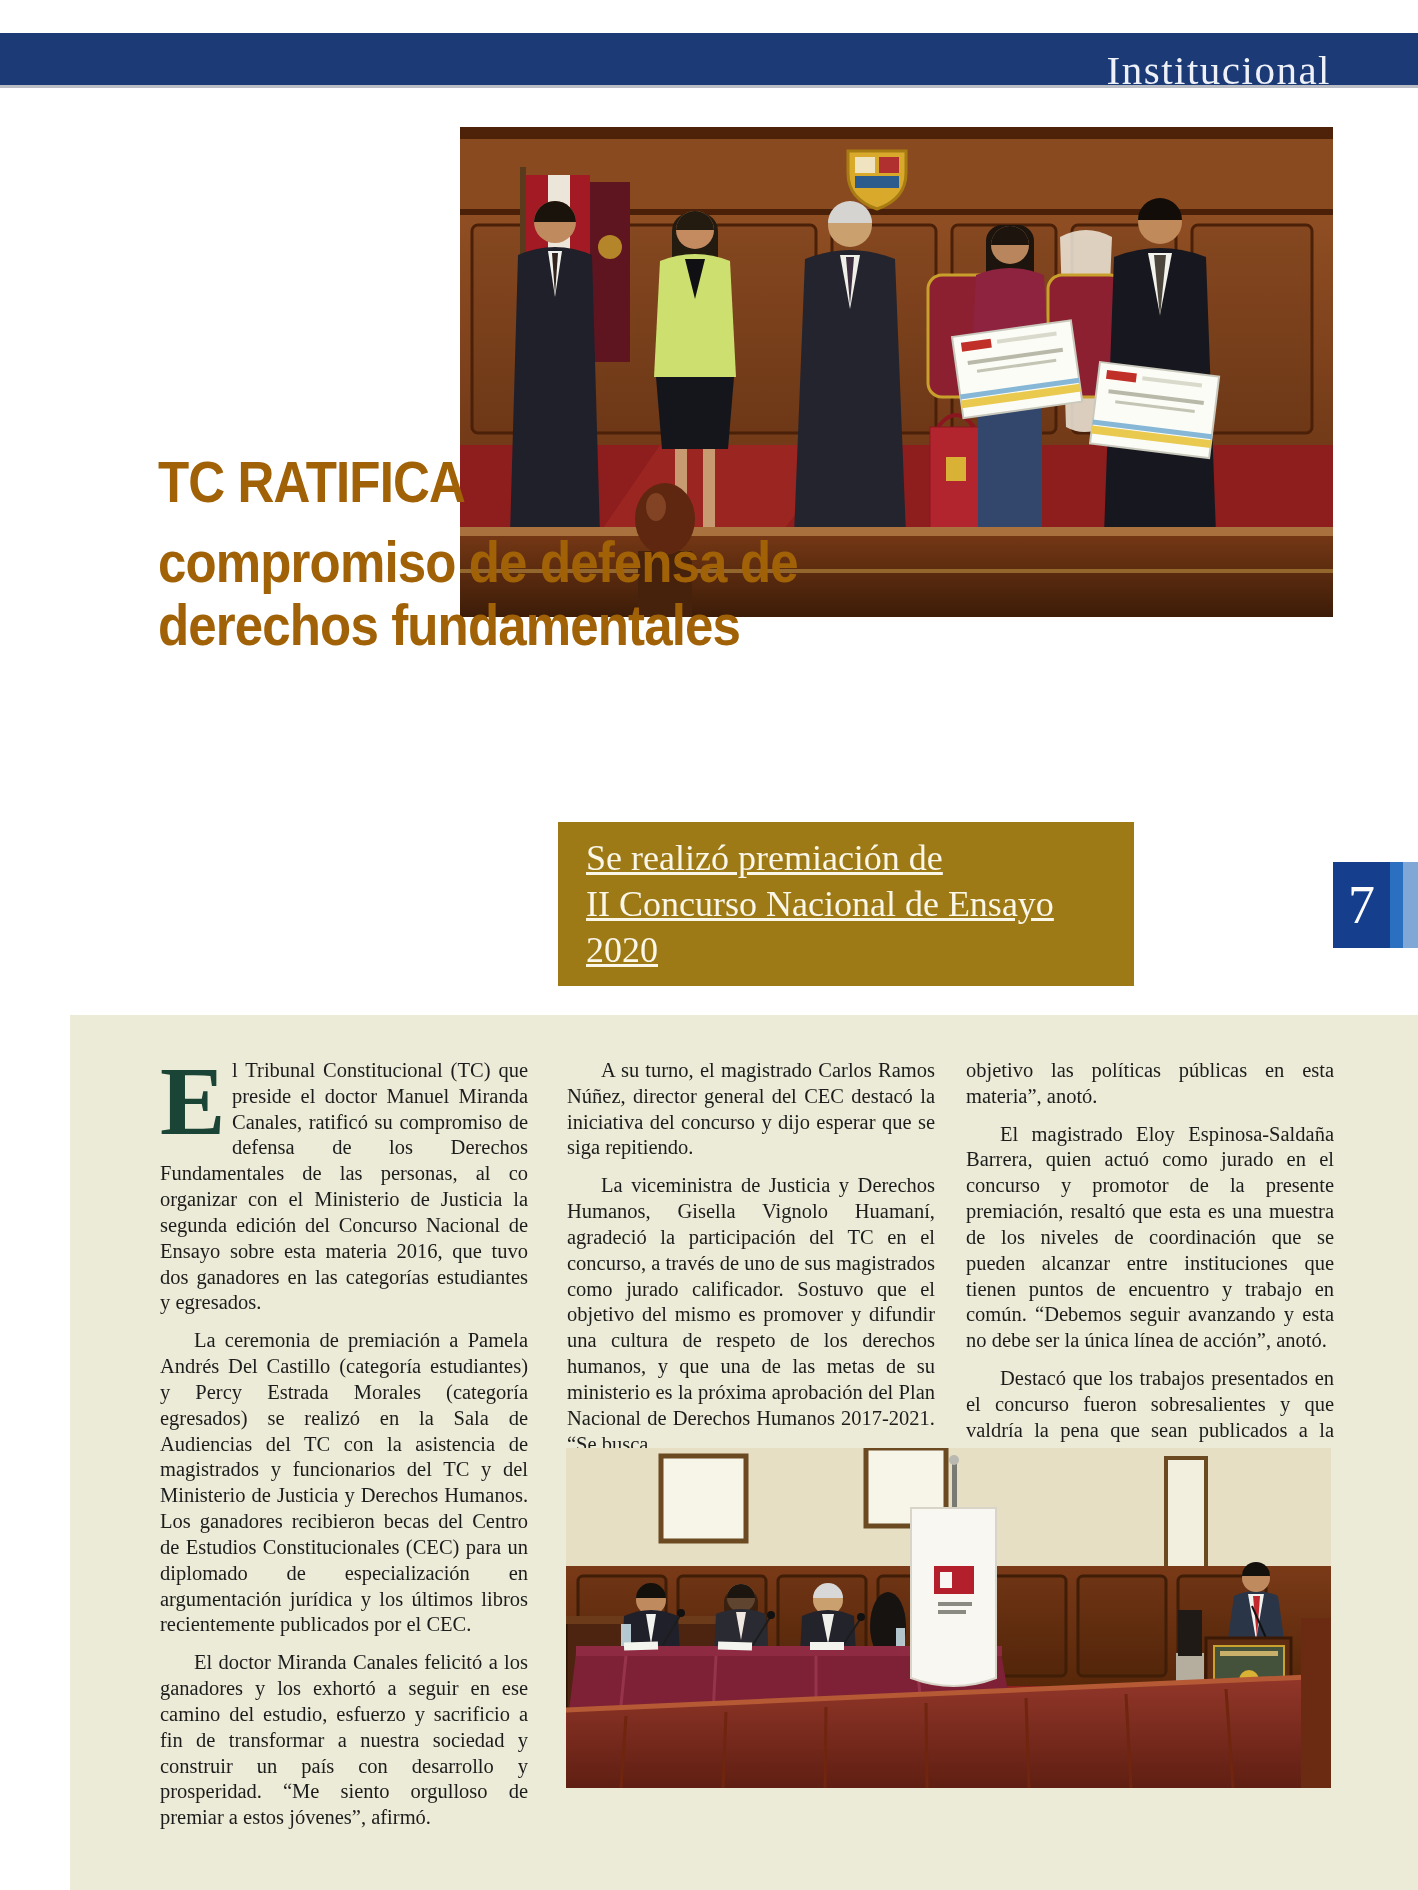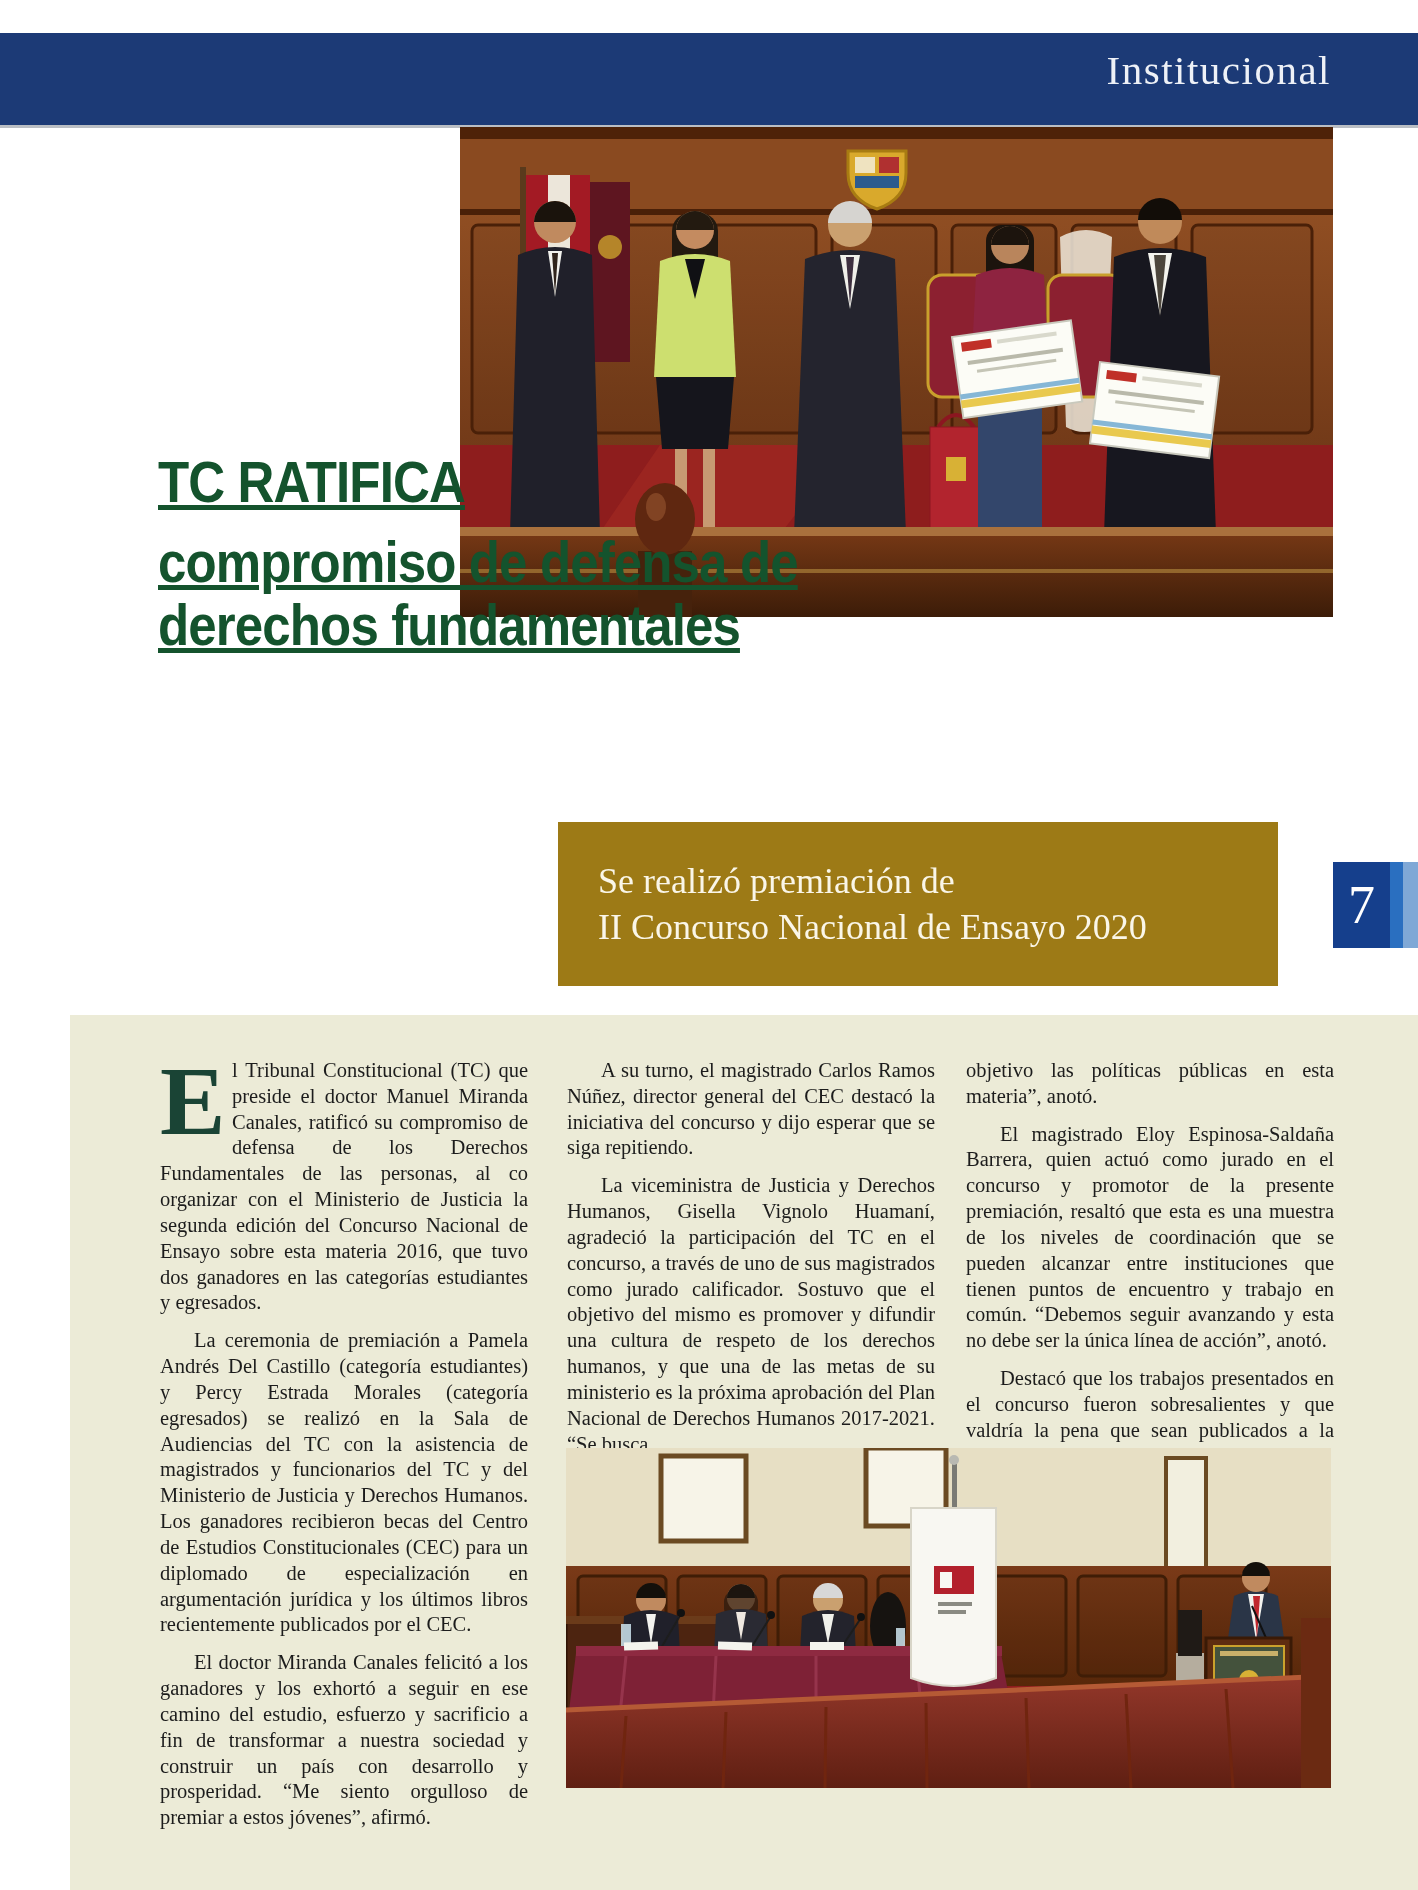--- a/index.html
+++ b/index.html
@@ -2,46 +2,46 @@
 <html lang="es"><head>
 <meta charset="utf-8">
 <style>
   html,body{margin:0;padding:0;background:#888;}
   .page{
     position:relative;width:1418px;height:1890px;background:#ffffff;
     overflow:hidden;font-family:"Liberation Serif",serif;margin:0 auto;
   }
   
   .topbar{
-    position:absolute;left:0;top:33px;width:100%;height:92px;
+    position:absolute;left:0;top:33px;width:100%;height:52px;
     background:#1c3a76;box-shadow:0 3px 0 rgba(130,136,148,.55);
   }
   .topbar .label{
     position:absolute;right:87px;top:0;height:72px;line-height:74px;
     color:#eef1f7;font-size:41px;letter-spacing:1.5px;font-family:"Liberation Serif",serif;
   }
   
   .photo{position:absolute;display:block;}
   .photo svg{display:block;width:100%;height:100%;}
   .photo-top{left:460px;top:127px;width:873px;height:490px;}
   .photo-bottom{left:566px;top:1448px;width:765px;height:340px;}
   
-  .headline{position:absolute;left:158px;top:452px;color:#14532d;text-decoration:underline;}
+  .headline{position:absolute;left:158px;top:452px;color:#a16207;}
   .hl{
     font-family:"Liberation Sans",sans-serif;font-weight:bold;
     transform:scaleX(.88);transform-origin:left top;white-space:nowrap;
   }
   .hl1{font-size:58px;line-height:60px;margin-bottom:18px;letter-spacing:-1px;}
   .hl2,.hl3{font-size:58px;line-height:63px;letter-spacing:-1px;}
   
   .goldbox{
-    position:absolute;left:558px;top:822px;width:720px;height:164px;
+    position:absolute;left:558px;top:822px;width:576px;height:164px;
     background:#9d7a16;color:#faf6e8;
     display:flex;flex-direction:column;justify-content:center;
-    padding-left:40px;box-sizing:border-box;
+    padding-left:28px;box-sizing:border-box;text-decoration:underline;
   }
   .goldbox .gl{font-size:36px;line-height:46px;font-family:"Liberation Serif",serif;}
   
   .badge{position:absolute;left:1333px;top:862px;width:85px;height:86px;display:flex;}
   .badge .main{
     width:57px;height:86px;background:#153f8c;color:#ffffff;
     display:flex;align-items:center;justify-content:center;
     font-size:54px;font-family:"Liberation Serif",serif;
   }
   .badge .stripe-mid{width:13px;height:86px;background:#2a6fc0;}

